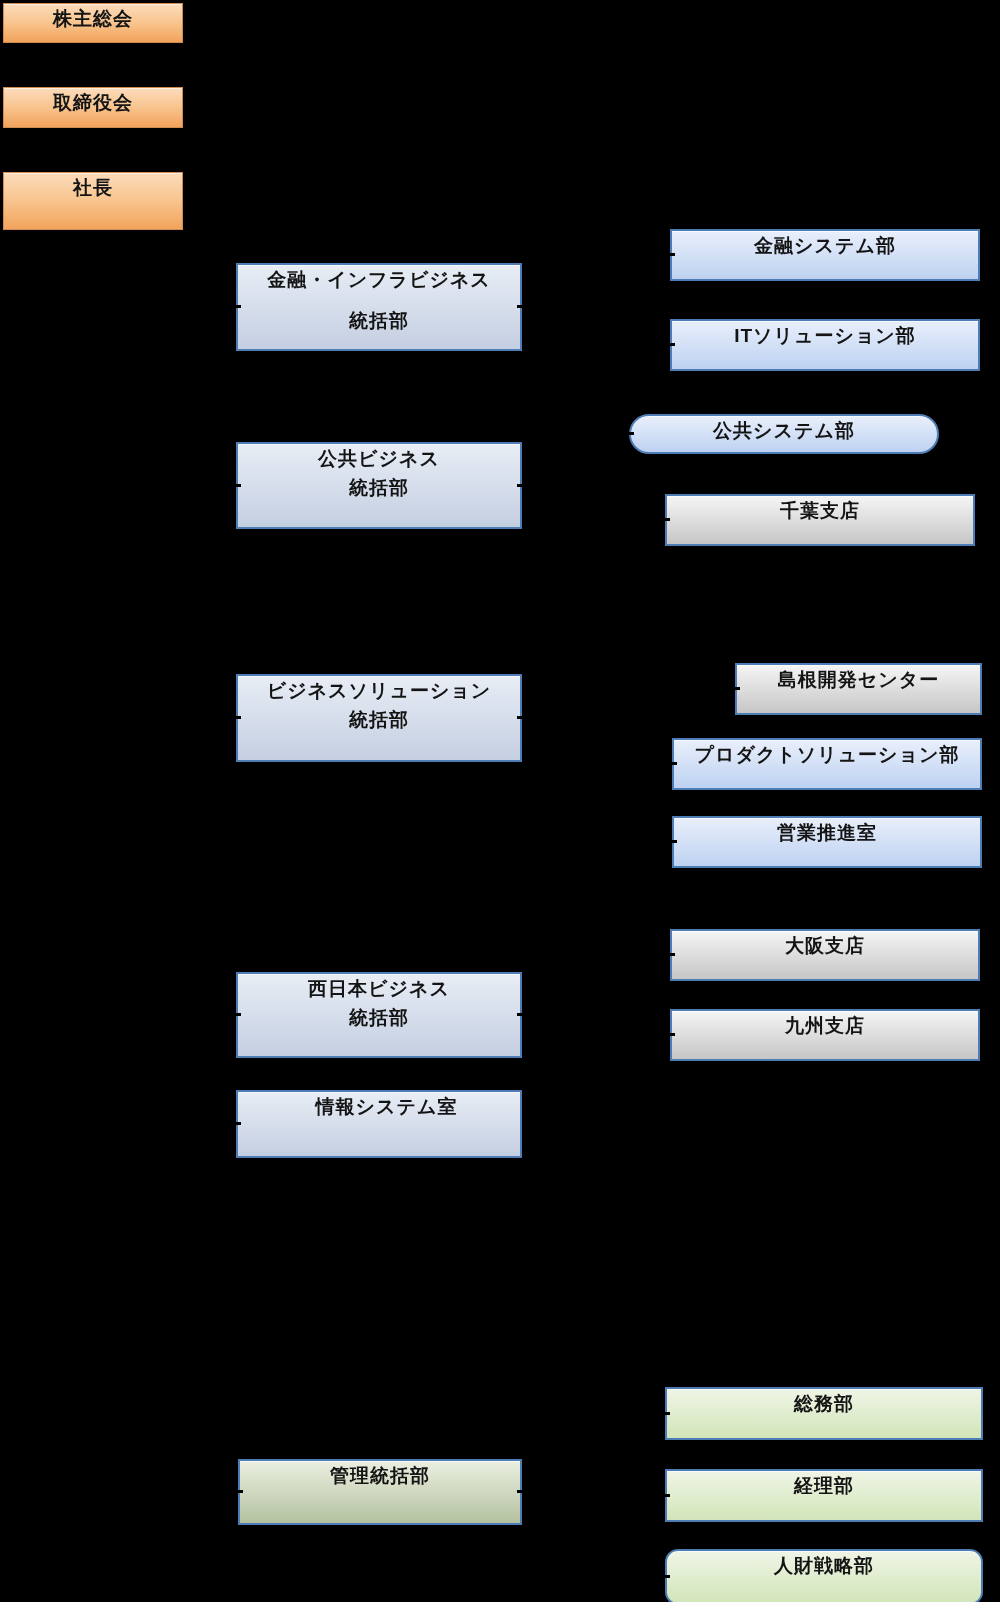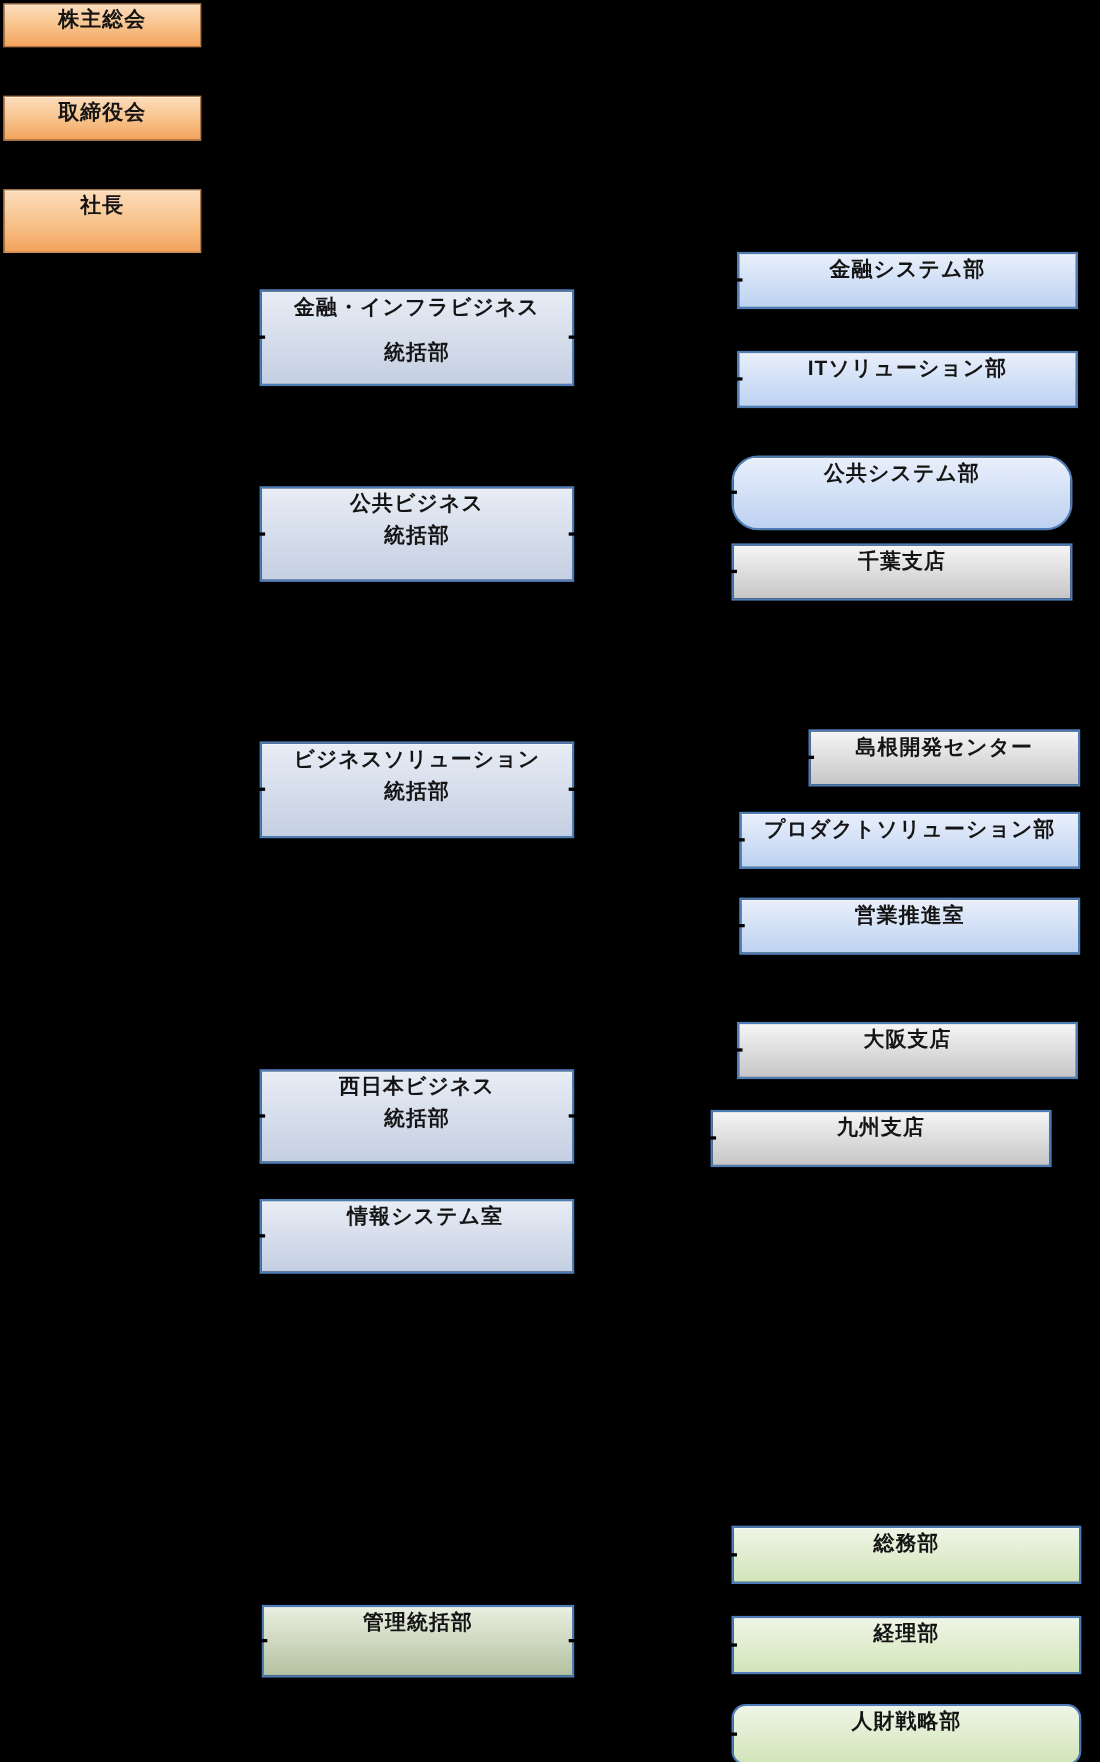--- a/index.html
+++ b/index.html
@@ -123,21 +123,21 @@
       <span class="tick tick-right"></span>
     </div>
     <div class="node blue" style="left: 670px; top: 229px; width: 310px; height: 52px;">
       <span class="line">金融システム部</span>
       <span class="tick tick-left"></span>
     </div>
     <div class="node blue" style="left: 670px; top: 319px; width: 310px; height: 52px;">
       <span class="line">ITソリューション部</span>
       <span class="tick tick-left"></span>
     </div>
-    <div class="node blue" style="left: 665px; top: 414px; width: 310px; height: 68px; border-radius: 24px;">
+    <div class="node blue" style="left: 629px; top: 414px; width: 310px; height: 40px; border-radius: 24px;">
       <span class="line">公共システム部</span>
       <span class="tick tick-left"></span>
     </div>
     <div class="node gray" style="left: 665px; top: 494px; width: 310px; height: 52px;">
       <span class="line">千葉支店</span>
       <span class="tick tick-left"></span>
     </div>
     <div class="node gray" style="left: 735px; top: 663px; width: 247px; height: 52px;">
       <span class="line">島根開発センター</span>
       <span class="tick tick-left"></span>
@@ -147,21 +147,21 @@
       <span class="tick tick-left"></span>
     </div>
     <div class="node blue" style="left: 672px; top: 816px; width: 310px; height: 52px;">
       <span class="line">営業推進室</span>
       <span class="tick tick-left"></span>
     </div>
     <div class="node gray" style="left: 670px; top: 929px; width: 310px; height: 52px;">
       <span class="line">大阪支店</span>
       <span class="tick tick-left"></span>
     </div>
-    <div class="node gray" style="left: 646px; top: 1009px; width: 310px; height: 52px;">
+    <div class="node gray" style="left: 670px; top: 1009px; width: 310px; height: 52px;">
       <span class="line">九州支店</span>
       <span class="tick tick-left"></span>
     </div>
     <div class="node green" style="left: 665px; top: 1387px; width: 318px; height: 53px;">
       <span class="line">総務部</span>
       <span class="tick tick-left"></span>
     </div>
     <div class="node green" style="left: 665px; top: 1469px; width: 318px; height: 53px;">
       <span class="line">経理部</span>
       <span class="tick tick-left"></span>

